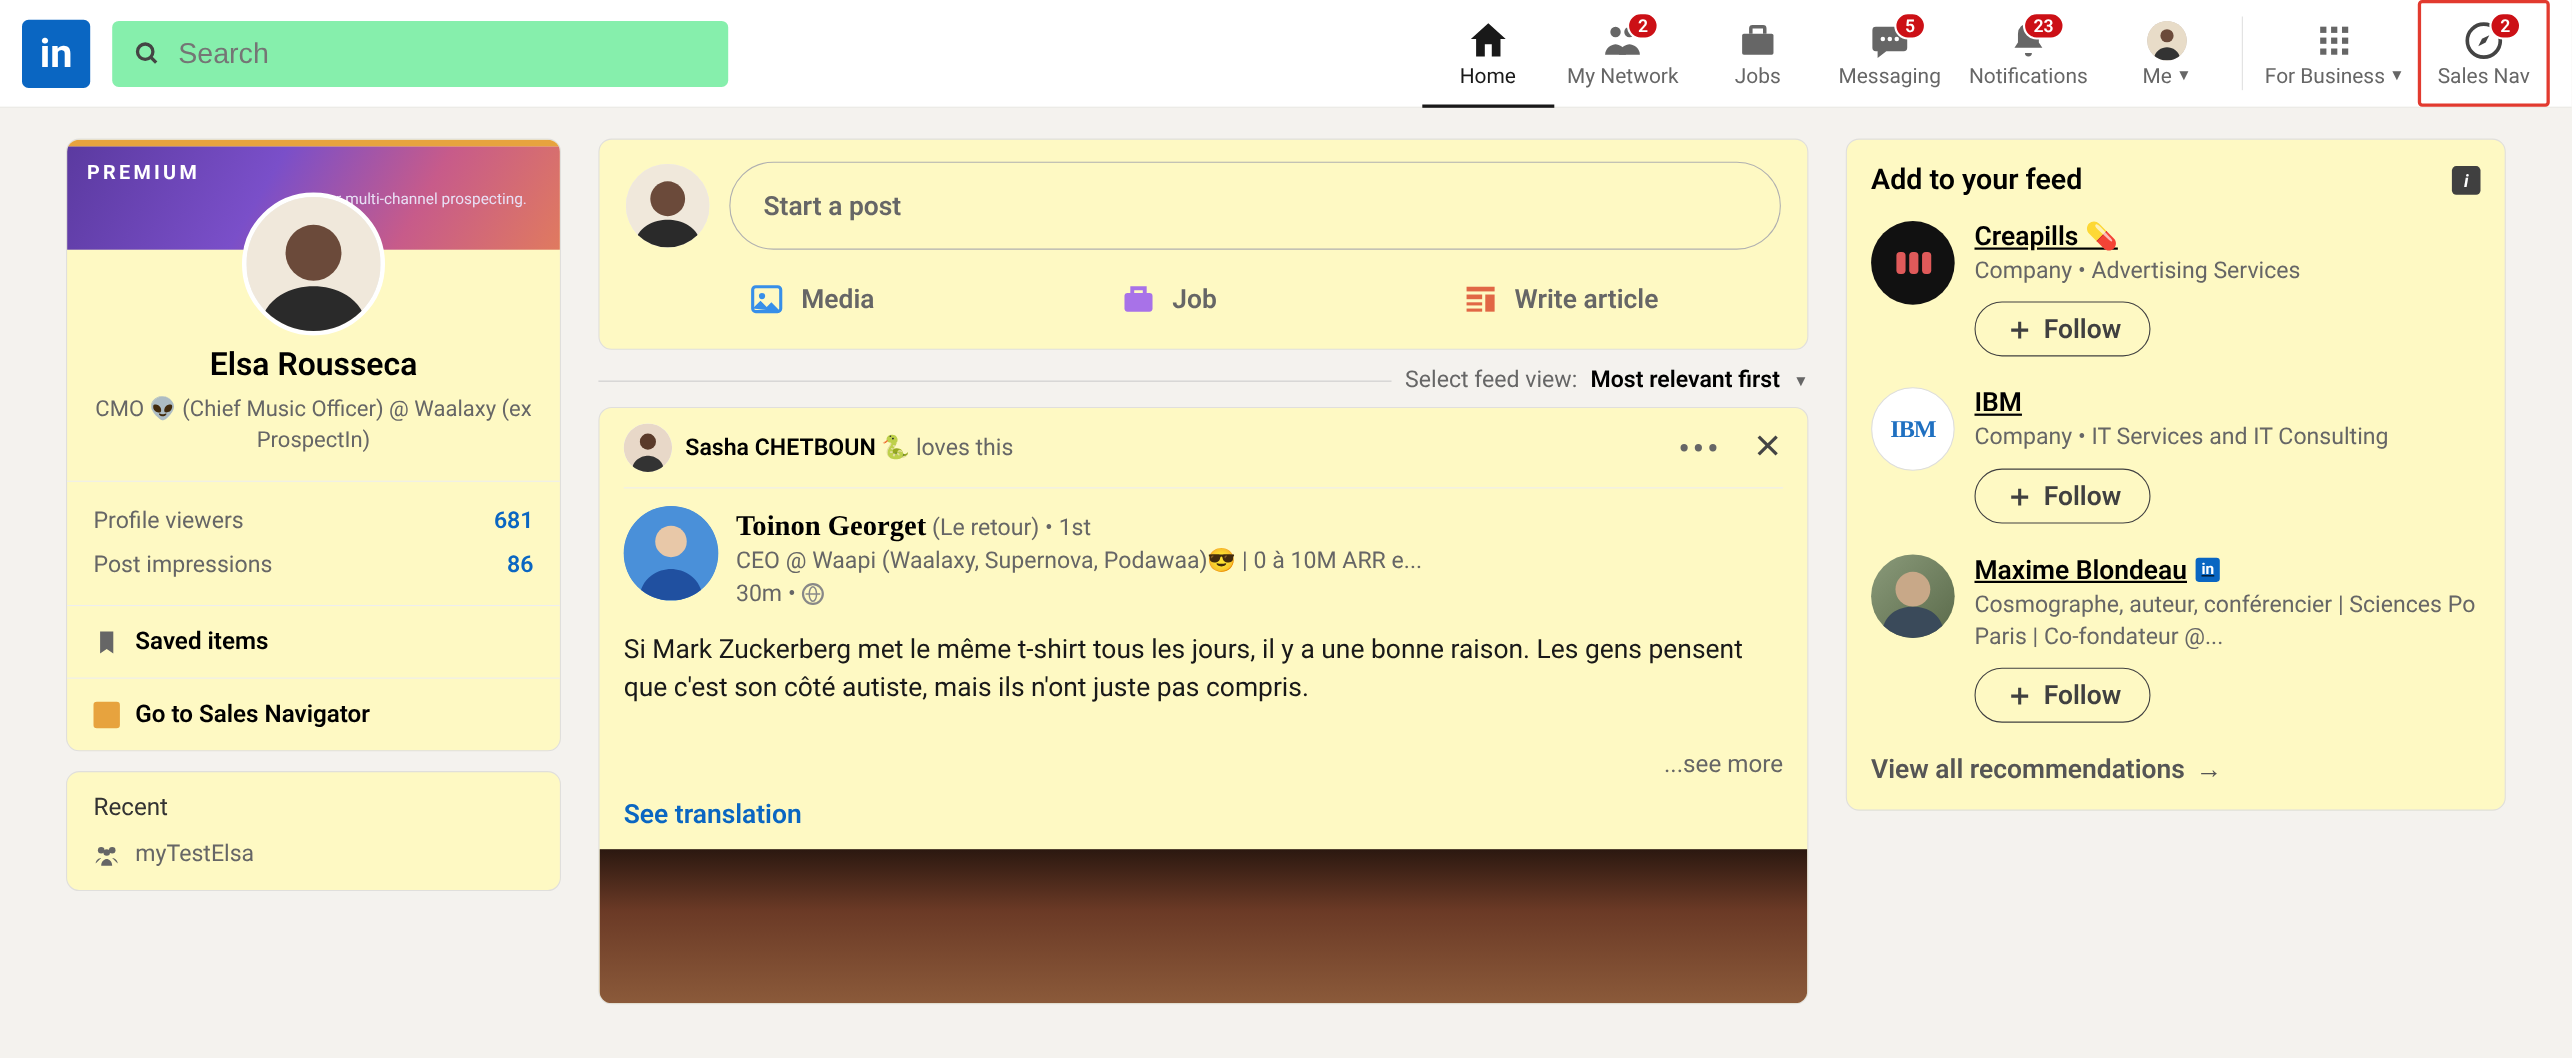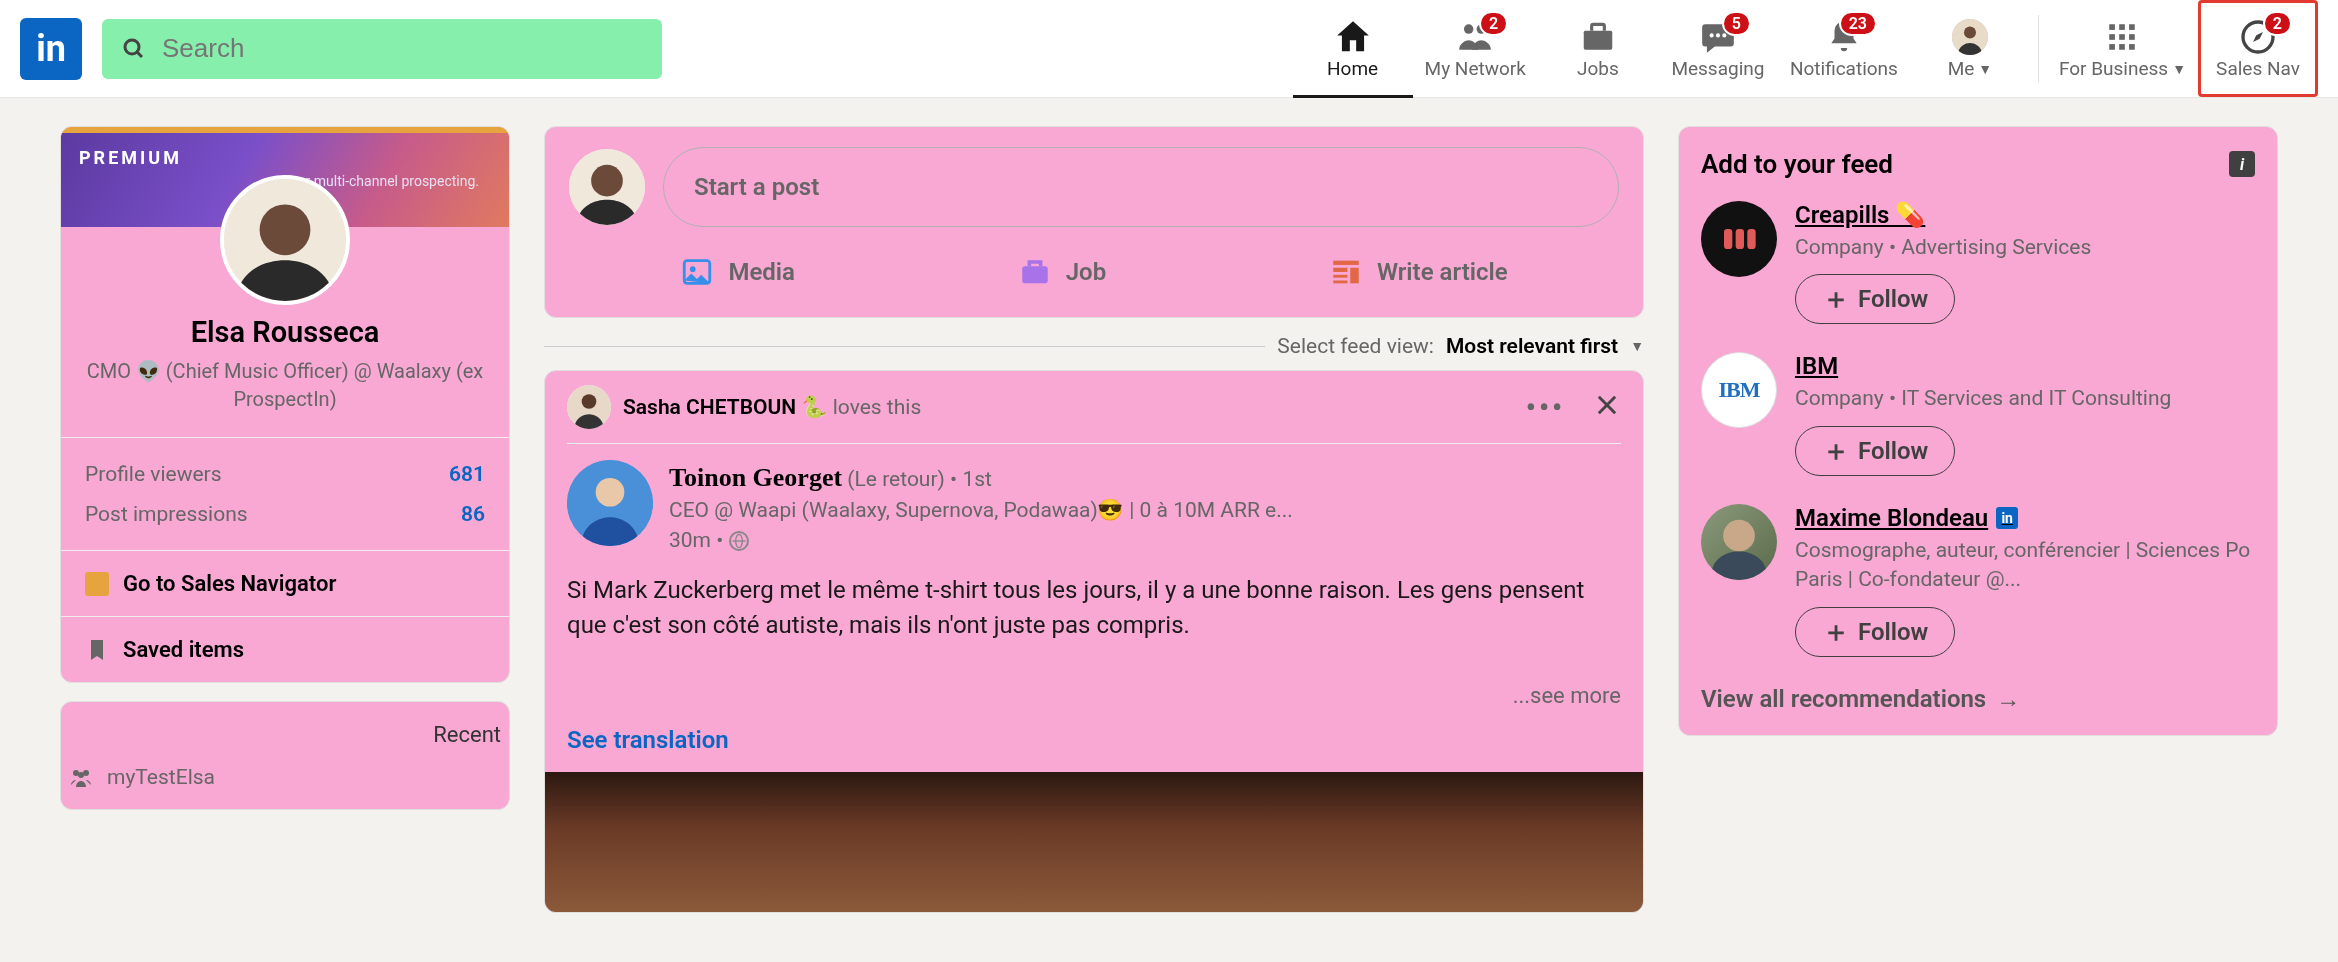--- a/index.html
+++ b/index.html
@@ -71,21 +71,21 @@
   
   .layout {
     display: grid;
     grid-template-columns: 450px 1100px 600px;
     gap: 34px;
     padding: 28px 20px;
     justify-content: center;
   }
   
   .card {
-    background: #f9a8d4;
+    background: #fef9c3;
     border: 1px solid #e0dfdc;
     border-radius: 12px;
     overflow: hidden;
   }
   .profile-card { text-align: center; position: relative; margin-bottom: 18px; }
   .profile-banner {
     height: 100px;
     background: linear-gradient(120deg, #5b3aa0 0%, #7a4fc9 40%, #c75b8a 70%, #e07a5f 100%);
     position: relative;
     border-top: 6px solid #e7a33e;
@@ -104,21 +104,21 @@
   .profile-body { padding: 88px 20px 24px; border-bottom: 1px solid #eee; }
   .profile-name { font-size: 29px; font-weight: 600; margin-bottom: 8px; }
   .profile-title { font-size: 20px; color: #666; line-height: 1.4; }
   .profile-stats { padding: 16px 24px; text-align: left; }
   .stat-row { display: flex; justify-content: space-between; padding: 8px 0; font-size: 21px; }
   .stat-row .label { color: #666; }
   .stat-row .value { color: #0a66c2; font-weight: 600; }
   .profile-link { display: flex; align-items: center; gap: 14px; padding: 20px 24px; font-weight: 600; border-top: 1px solid #eee; text-align: left; font-size: 22px; cursor:pointer;}
   .sq-icon { width: 24px; height: 24px; background: #e7a33e; border-radius: 3px; }
   .bm-icon { width: 24px; height: 24px; }
-  .recent-card { padding: 20px 8px; text-align: right; }
+  .recent-card { padding: 20px 24px; }
   .recent-title { font-size: 22px; color: #333; margin-bottom: 18px; }
   .recent-item { display: flex; align-items: center; gap: 14px; color: #666; font-size: 21px; }
   
   .post-box { padding: 20px 24px; margin-bottom: 16px;}
   .post-row { display: flex; align-items: center; gap: 18px; }
   .avatar-md { width: 76px; height: 76px; border-radius: 50%; background: #eee; flex-shrink: 0; overflow:hidden; display:flex; align-items:center; justify-content:center;}
   .post-input {
     flex: 1; border: 1.5px solid #b0b0b0; border-radius: 44px; height: 80px;
     display: flex; align-items: center; padding: 0 30px; color: #666; font-weight: 600; font-size: 24px;
     cursor: pointer;
@@ -302,28 +302,28 @@
         <div class="stat-row">
           <span class="label">Profile viewers</span>
           <span class="value">681</span>
         </div>
         <div class="stat-row">
           <span class="label">Post impressions</span>
           <span class="value">86</span>
         </div>
       </div>
       <div class="profile-link">
+        <svg class="bm-icon" viewBox="0 0 24 24" fill="#666">
+            <path d="M6 2 h12 v20 l-6-4 -6 4 Z"></path>
+          </svg>
+        <span>Saved items</span>
+      </div>
+      <div class="profile-link">
         <span class="sq-icon"></span>
         <span>Go to Sales Navigator</span>
-      </div>
-      <div class="profile-link">
-        <svg class="bm-icon" viewBox="0 0 24 24" fill="#666">
-            <path d="M6 2 h12 v20 l-6-4 -6 4 Z"></path>
-          </svg>
-        <span>Saved items</span>
       </div>
     </div>
 
     <div class="card recent-card">
       <div class="recent-title">Recent</div>
       <div class="recent-item">
         <svg width="24" height="24" viewBox="0 0 24 24" fill="#666">
             <circle cx="7" cy="8" r="3"></circle>
             <circle cx="17" cy="8" r="3"></circle>
             <circle cx="12" cy="10" r="3"></circle>

